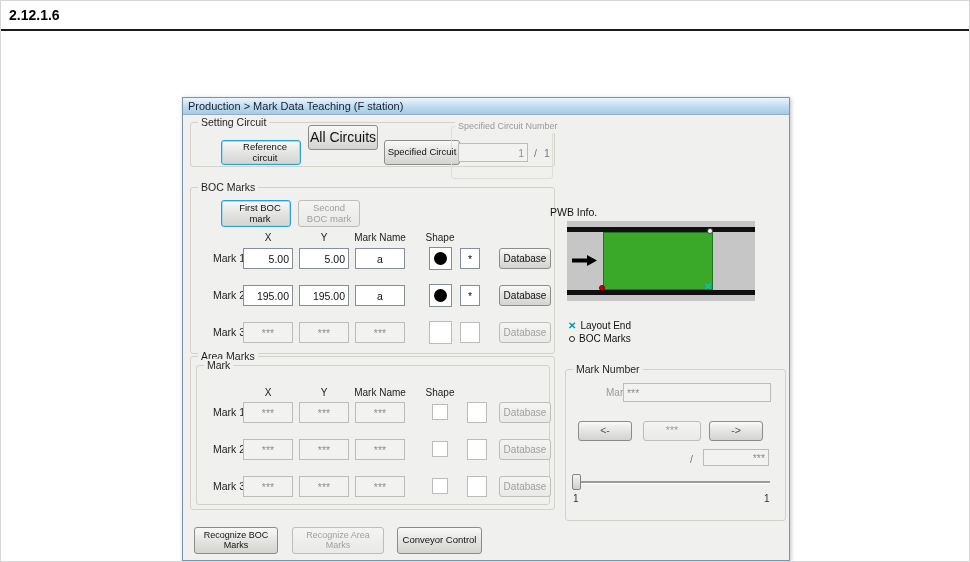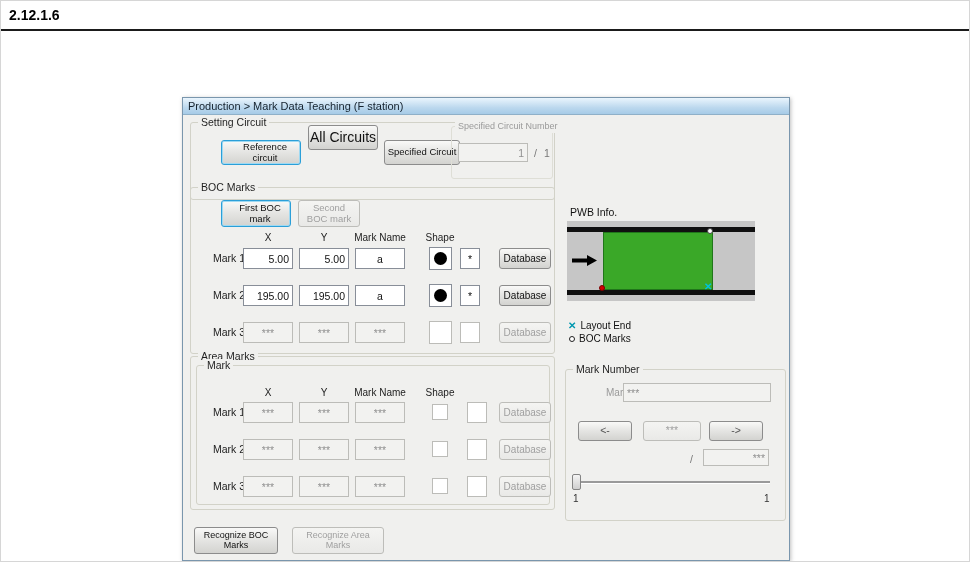--- a/index.html
+++ b/index.html
@@ -64,21 +64,21 @@
   <div class="section-number">2.12.1.6</div>
   <div class="rule"></div>
 
   <div class="dialog">
     <div class="titlebar">
       <span>Production &gt; Mark Data Teaching (F station)</span>
     </div>
 
     <div class="dlg-body">
 
-      <div class="groupbox" style="left:7px;top:6px;width:365px;height:78px">
+      <div class="groupbox" style="left:7px;top:6px;width:365px;height:45px">
         <span class="gb-label">Setting Circuit</span>
         <div class="btn sel" style="left:30px;top:17px;width:80px;height:25px;font-size:9.5px">Reference circuit</div>
         <div class="btn" style="left:117px;top:2px;width:70px;height:25px;font-size:14px">All Circuits</div>
         <div class="btn" style="left:193px;top:17px;width:76px;height:25px;font-size:9.5px">Specified Circuit</div>
         <div class="subgroup" style="left:260px;top:3px;width:102px;height:53px">
           <span class="gb-label gray" style="font-size:9px;left:3px">Specified Circuit Number</span>
           <div class="field dis num" style="left:6px;top:16px;width:70px;height:19px">1</div>
           <span class="slash" style="left:82px;top:20px">/</span>
           <span class="slash" style="left:92px;top:20px">1</span>
         </div>
@@ -164,21 +164,21 @@
           <span class="rowlabel" style="left:22px;top:5px">Mark 3</span>
           <div class="field dis ctr" style="left:52px;width:50px">***</div>
           <div class="field dis ctr" style="left:108px;width:50px">***</div>
           <div class="field dis ctr" style="left:164px;width:50px">***</div>
           <div class="shapebox" style="left:241px;top:3px;width:16px;height:16px;border-color:#bcbcb8"></div>
           <div class="field ctr" style="left:276px;width:20px;border-color:#bcbcb8"></div>
           <div class="btn dbbtn dis" style="left:308px;width:52px">Database</div>
         </div>
       </div>
 
-      <span class="pwb-label" style="left:387px;top:90px">PWB Info.</span>
+      <span class="pwb-label" style="left:367px;top:90px">PWB Info.</span>
       <div class="pwb" style="left:384px;top:105px;width:188px;height:80px">
         <div class="rail" style="top:6px"></div>
         <div class="rail" style="bottom:6px"></div>
         <div class="board"></div>
         <svg class="tarrow" width="26" height="13" viewBox="0 0 26 13">
             <path d="M0 4.5h15V1l10 5.5L15 12V8.5H0z" fill="#000"></path>
           </svg>
         <span class="wcirc" style="left:140px;top:7px"></span>
         <span class="rdot" style="left:32px;top:64px"></span>
         <span class="cx" style="left:137px;top:61px">✕</span>
@@ -212,16 +212,17 @@
         <div class="slider" style="left:6px;top:103px;width:200px;height:18px">
           <div class="slider-track"></div>
           <div class="slider-thumb"></div>
         </div>
         <span class="slider-end" style="left:7px;top:123px">1</span>
         <span class="slider-end" style="left:198px;top:123px">1</span>
       </div>
 
       <div class="btn" style="left:11px;top:411px;width:84px;height:27px;font-size:9px">Recognize BOC Marks</div>
       <div class="btn dis" style="left:109px;top:411px;width:92px;height:27px;font-size:9px">Recognize Area Marks</div>
+      <div class="btn" style="left:214px;top:411px;width:85px;height:27px;font-size:9.5px">Conveyor Control</div>
 
     </div>
   </div>
 </div>
 
 </body></html>

